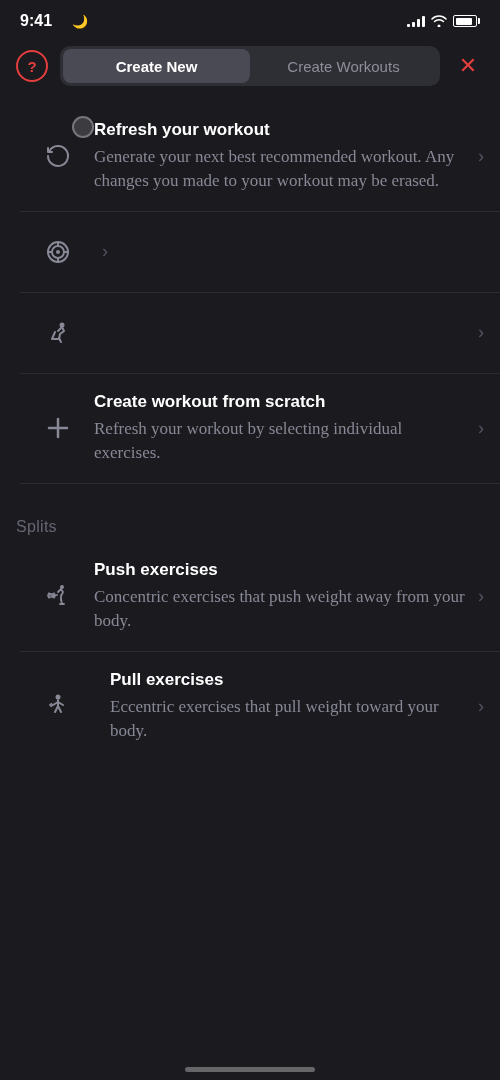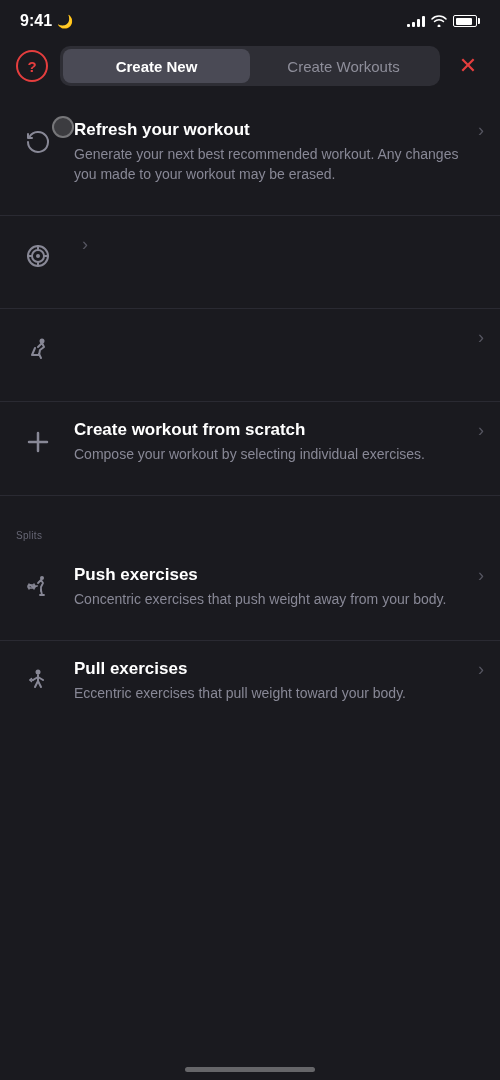--- a/index.html
+++ b/index.html
@@ -145,24 +145,26 @@
       line-height: 1;
     }
 
     
     .content {
       background: #1a1a1f;
     }
 
     .menu-item {
       display: flex;
-      padding: 18px 16px 30px 16px;
+      align-items: center;
+      padding: 18px 16px 18px 16px;
       border-bottom: 1px solid #2a2a32;
       cursor: pointer;
       position: relative;
+      margin-left: 20px;
     }
 
     .menu-icon {
       width: 44px;
       height: 44px;
       display: flex;
       align-items: center;
       justify-content: center;
       flex-shrink: 0;
       margin-right: 14px;
@@ -172,41 +174,42 @@
       flex: 1;
     }
     .menu-title {
       font-size: 17px;
       font-weight: 600;
       color: #ffffff;
       margin-bottom: 5px;
       line-height: 1.2;
     }
     .menu-desc {
-      font-size: 14px;
+      font-size: 17px;
       color: #888896;
       line-height: 1.4;
+      font-family: Liberation Serif, serif;
     }
 
     .chevron {
       color: #555560;
       font-size: 18px;
       margin-left: 8px;
       flex-shrink: 0;
     }
 
     
     .section-spacer {
       height: 24px;
       background: #1a1a1f;
     }
 
     .section-label {
       padding: 10px 16px 6px 16px;
-      font-size: 10px;
+      font-size: 16px;
       font-weight: 500;
       color: #666674;
       letter-spacing: 0.3px;
     }
 
     
     svg {
       display: block;
     }
 
@@ -231,21 +234,21 @@
       height: 22px;
       border-radius: 50%;
       background: rgba(255,255,255,0.15);
       border: 2px solid rgba(255,255,255,0.3);
     }
   </style>
 </head>
 <body>
 
 <div class="status-bar">
-  <div style="display:flex;align-items:center;gap:5px;">
+  <div style="display:flex;align-items:center;gap:20px;">
     <span class="status-time">9:41</span>
     <span style="font-size:13px;">🌙</span>
   </div>
   <div class="status-icons">
     <div class="signal-bars">
       <span></span>
         <span></span>
         <span></span>
         <span></span>
     </div>
@@ -331,21 +334,21 @@
 
   <div class="menu-item">
     <div class="menu-icon">
       <svg width="28" height="28" viewBox="0 0 28 28" fill="none">
         <line x1="14" y1="5" x2="14" y2="23" stroke="#888896" stroke-width="2.5" stroke-linecap="round"></line>
         <line x1="5" y1="14" x2="23" y2="14" stroke="#888896" stroke-width="2.5" stroke-linecap="round"></line>
       </svg>
     </div>
     <div class="menu-text">
       <div class="menu-title">Create workout from scratch</div>
-      <div class="menu-desc">Compose your workout by selecting individual exercises.</div>
+      <div class="menu-desc">Refresh your workout by selecting individual exercises.</div>
     </div>
     <span class="chevron">›</span>
   </div>
 
   <div class="section-spacer"></div>
   <div class="section-label">Splits</div>
 
   <div class="menu-item">
     <div class="menu-icon">
       <svg width="28" height="28" viewBox="0 0 28 28" fill="none">
@@ -361,21 +364,21 @@
         <line x1="10" y1="11" x2="10" y2="16" stroke="#888896" stroke-width="1.5" stroke-linecap="round"></line>
       </svg>
     </div>
     <div class="menu-text">
       <div class="menu-title">Push exercises</div>
       <div class="menu-desc">Concentric exercises that push weight away from your body.</div>
     </div>
     <span class="chevron">›</span>
   </div>
 
-  <div class="menu-item" style="border-bottom: none;">
+  <div class="menu-item" style="border-bottom: none; gap: 16px;">
     <div class="menu-icon">
       <svg width="28" height="28" viewBox="0 0 28 28" fill="none">
 
         <circle cx="14" cy="5" r="2.5" fill="#888896"></circle>
 
         <path d="M14 8v6" stroke="#888896" stroke-width="2" stroke-linecap="round"></path>
 
         <path d="M14 10l-5 3" stroke="#888896" stroke-width="2" stroke-linecap="round"></path>
         <path d="M14 10l5 3" stroke="#888896" stroke-width="2" stroke-linecap="round"></path>
 

